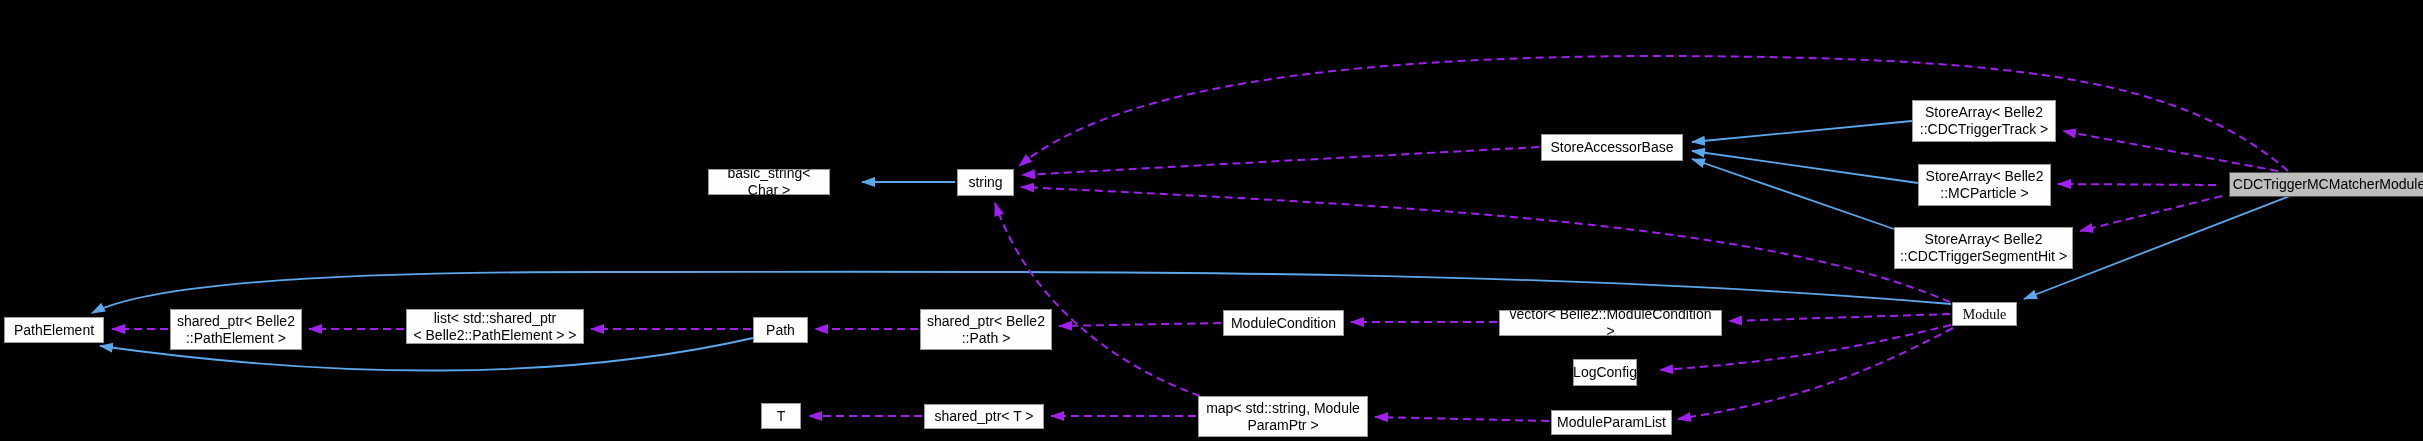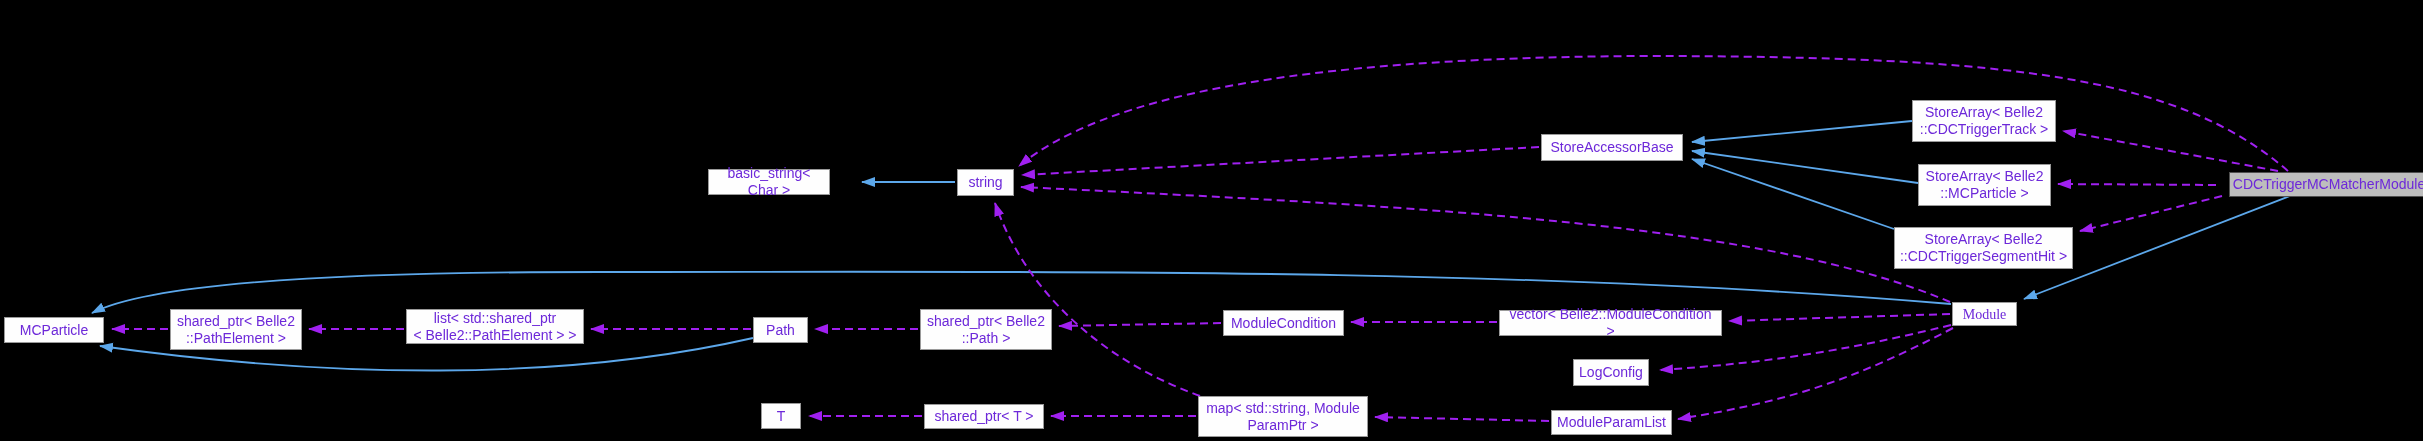--- a/index.html
+++ b/index.html
@@ -9,21 +9,21 @@
     background:#000;
     overflow:hidden;
     font-family:"Liberation Sans","DejaVu Sans",sans-serif;
   }
   #edges{position:absolute;left:0;top:0;width:2423px;height:441px;}
   .node{
     position:absolute;
     box-sizing:border-box;
     background:#fefefe;
     border:1.5px solid #9a9a9a;
-    color:#6d28d9;
+    color:#000000;
     font-size:14px;
     line-height:17px;
     display:flex;
     align-items:center;
     justify-content:center;
     text-align:center;
     white-space:pre-line;
     padding:1px 4px;
     cursor:pointer;
   }
@@ -92,38 +92,38 @@
   <div class="node" style="left:1918px;top:164px;width:133px;height:42px;">StoreArray&lt; Belle2
 ::MCParticle &gt;</div>
 
   <div class="node node--highlight" style="left:2218px;top:172px;width:200px;height:25px;margin-left:11px;">CDCTriggerMCMatcherModule</div>
 
   <div class="node" style="left:1894px;top:227px;width:179px;height:42px;">StoreArray&lt; Belle2
 ::CDCTriggerSegmentHit &gt;</div>
 
   <div class="node" style="left:1952px;top:302px;width:65px;height:24px;font-family:Liberation Serif, serif;">Module</div>
 
-  <div class="node" style="left:4px;top:317px;width:100px;height:26px;">MCParticle</div>
+  <div class="node" style="left:4px;top:317px;width:100px;height:26px;">PathElement</div>
 
   <div class="node" style="left:170px;top:309px;width:132px;height:41px;">shared_ptr&lt; Belle2
 ::PathElement &gt;</div>
 
   <div class="node" style="left:406px;top:309px;width:178px;height:35px;">list&lt; std::shared_ptr
 &lt; Belle2::PathElement &gt; &gt;</div>
 
   <div class="node" style="left:753px;top:317px;width:55px;height:26px;">Path</div>
 
   <div class="node" style="left:920px;top:309px;width:132px;height:41px;">shared_ptr&lt; Belle2
 ::Path &gt;</div>
 
   <div class="node" style="left:1223px;top:310px;width:121px;height:26px;">ModuleCondition</div>
 
   <div class="node" style="left:1499px;top:310px;width:223px;height:26px;">vector&lt; Belle2::ModuleCondition &gt;</div>
 
-  <div class="node" style="left:1573px;top:359px;width:76px;height:27px;">LogConfig</div>
+  <div class="node" style="left:1573px;top:359px;width:64px;height:27px;">LogConfig</div>
 
   <div class="node" style="left:761px;top:403px;width:40px;height:26px;">T</div>
 
   <div class="node" style="left:924px;top:404px;width:120px;height:25px;">shared_ptr&lt; T &gt;</div>
 
   <div class="node" style="left:1198px;top:396px;width:170px;height:41px;">map&lt; std::string, Module
 ParamPtr &gt;</div>
 
   <div class="node" style="left:1551px;top:410px;width:121px;height:25px;">ModuleParamList</div>
 

